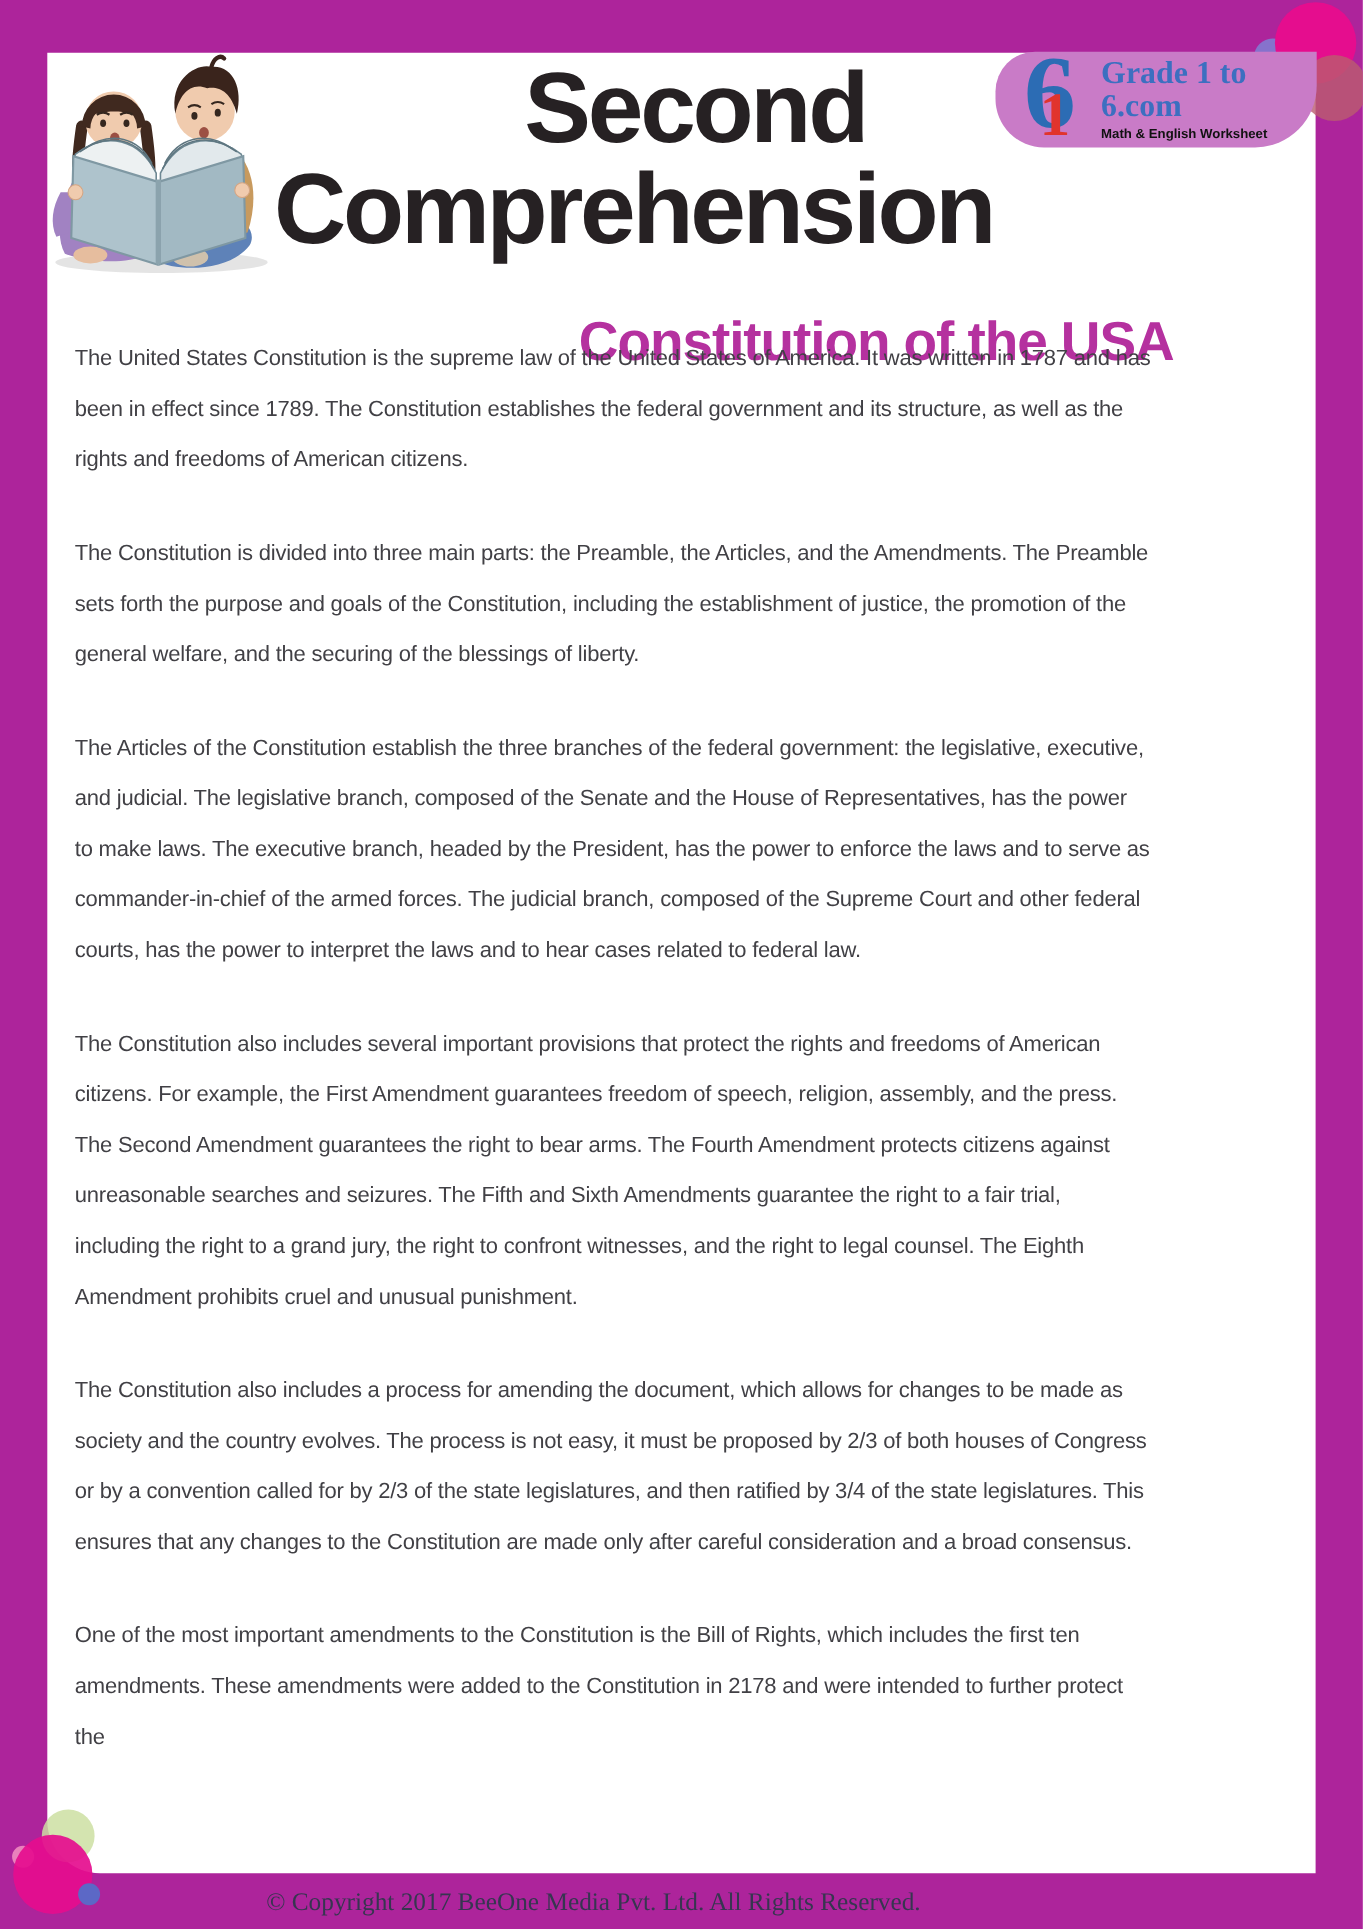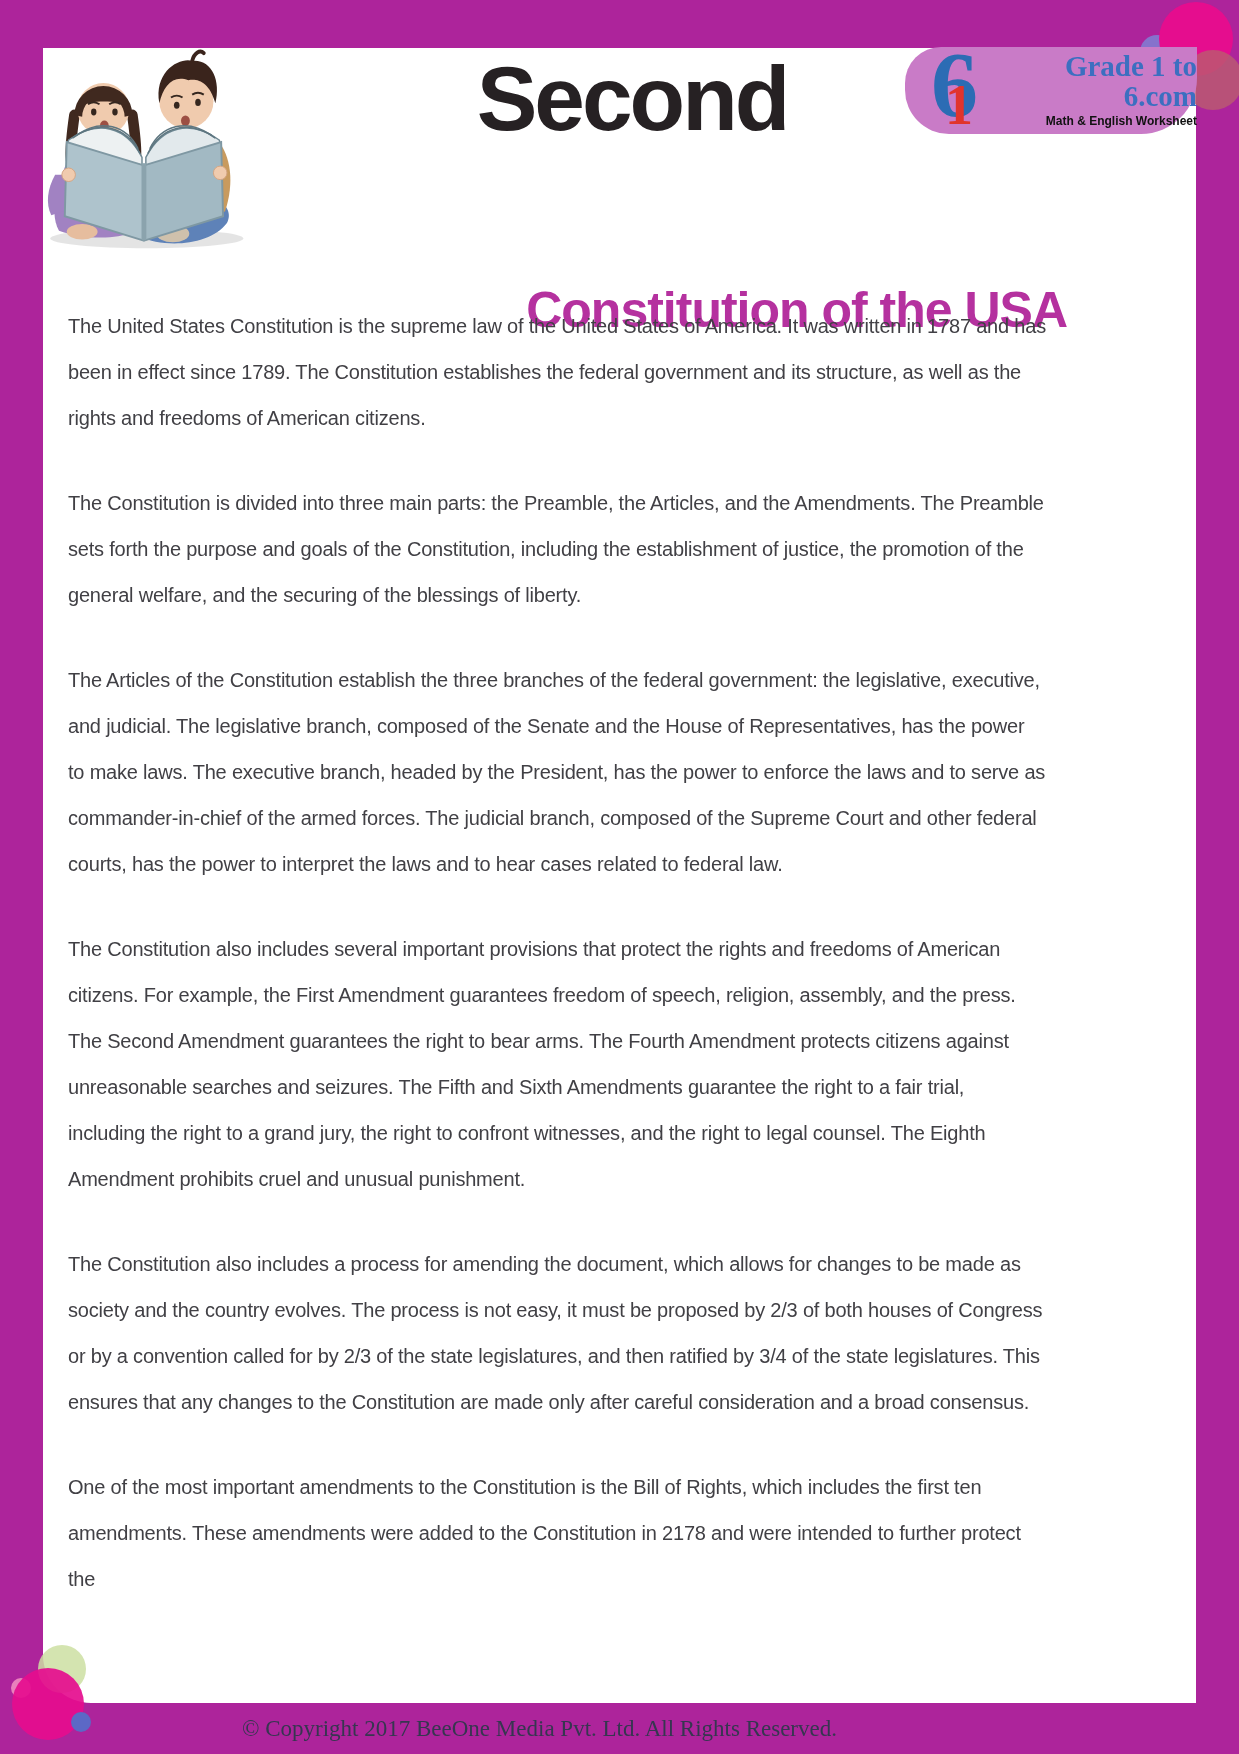--- a/index.html
+++ b/index.html
@@ -15,21 +15,21 @@
             font-weight:bold;font-size:50px;line-height:50px;letter-spacing:-1px;margin-top:47px;}
   
   .logo-box{position:absolute;left:905px;top:47px;width:292px;height:87px;
             border-radius:36px 0 56px 44px;display:flex;align-items:center;
             padding-left:26px;box-sizing:border-box;z-index:4;}
   .logo-glyph{position:relative;width:66px;height:80px;flex:0 0 auto;}
   .logo-six{position:absolute;left:0;top:-14px;font-family:"Liberation Serif",serif;
             font-weight:bold;font-size:94px;line-height:94px;}
   .logo-one{position:absolute;left:14px;top:26px;font-family:"Liberation Serif",serif;
             font-weight:bold;font-size:56px;line-height:56px;}
-  .logo-text{margin-left:4px;text-align:right;}
+  .logo-text{margin-left:4px;}
   .logo-site{font-family:"Liberation Serif",serif;font-weight:bold;font-size:29px;line-height:30px;}
   .logo-tag{font-weight:bold;font-size:12px;line-height:18px;margin-top:1px;}
   
   .passage{position:absolute;left:68px;top:303px;width:978px;z-index:3;}
   .passage p{margin:0 0 39px 0;font-size:20px;line-height:46px;letter-spacing:-0.2px;}
   
   .footer{position:absolute;left:0;top:1703px;width:1239px;height:51px;
           display:flex;align-items:center;justify-content:center;
           padding-right:160px;box-sizing:border-box;border-radius:24px;}
   .footer span{font-family:"Liberation Serif",serif;font-size:23px;}
@@ -101,20 +101,21 @@
       <span class="logo-six" style="color: rgb(44, 108, 180);">6</span>
       <span class="logo-one" style="color: rgb(225, 52, 44);">1</span>
     </div>
     <div class="logo-text">
       <div class="logo-site" style="color: rgb(60, 111, 192);">Grade 1 to 6.com</div>
       <div class="logo-tag" style="color: rgb(17, 17, 17);">Math &amp; English Worksheet</div>
     </div>
   </div>
 
   <div class="title-line z3" style="left: 132px; top: 53px; color: rgb(38, 33, 35);">Second</div>
+  <div class="title-line z3" style="left: 76px; top: 145px; color: rgb(38, 33, 35);">Comprehension</div>
   <div class="subtitle z3" style="left: 67px; top: 238px; color: rgb(181, 49, 159);">Constitution of the USA</div>
 
   <div class="passage" style="color: rgb(65, 64, 69);">
     <p>The United States Constitution is the supreme law of the United States of America. It was written in 1787 and has been in effect since 1789. The Constitution establishes the federal government and its structure, as well as the rights and freedoms of American citizens.</p>
     <p>The Constitution is divided into three main parts: the Preamble, the Articles, and the Amendments. The Preamble sets forth the purpose and goals of the Constitution, including the establishment of justice, the promotion of the general welfare, and the securing of the blessings of liberty.</p>
     <p>The Articles of the Constitution establish the three branches of the federal government: the legislative, executive, and judicial. The legislative branch, composed of the Senate and the House of Representatives, has the power to make laws. The executive branch, headed by the President, has the power to enforce the laws and to serve as commander-in-chief of the armed forces. The judicial branch, composed of the Supreme Court and other federal courts, has the power to interpret the laws and to hear cases related to federal law.</p>
     <p>The Constitution also includes several important provisions that protect the rights and freedoms of American citizens. For example, the First Amendment guarantees freedom of speech, religion, assembly, and the press. The Second Amendment guarantees the right to bear arms. The Fourth Amendment protects citizens against unreasonable searches and seizures. The Fifth and Sixth Amendments guarantee the right to a fair trial, including the right to a grand jury, the right to confront witnesses, and the right to legal counsel. The Eighth Amendment prohibits cruel and unusual punishment.</p>
     <p>The Constitution also includes a process for amending the document, which allows for changes to be made as society and the country evolves. The process is not easy, it must be proposed by 2/3 of both houses of Congress or by a convention called for by 2/3 of the state legislatures, and then ratified by 3/4 of the state legislatures. This ensures that any changes to the Constitution are made only after careful consideration and a broad consensus.</p>
     <p>One of the most important amendments to the Constitution is the Bill of Rights, which includes the first ten amendments. These amendments were added to the Constitution in 2178 and were intended to further protect the</p>
   </div>

